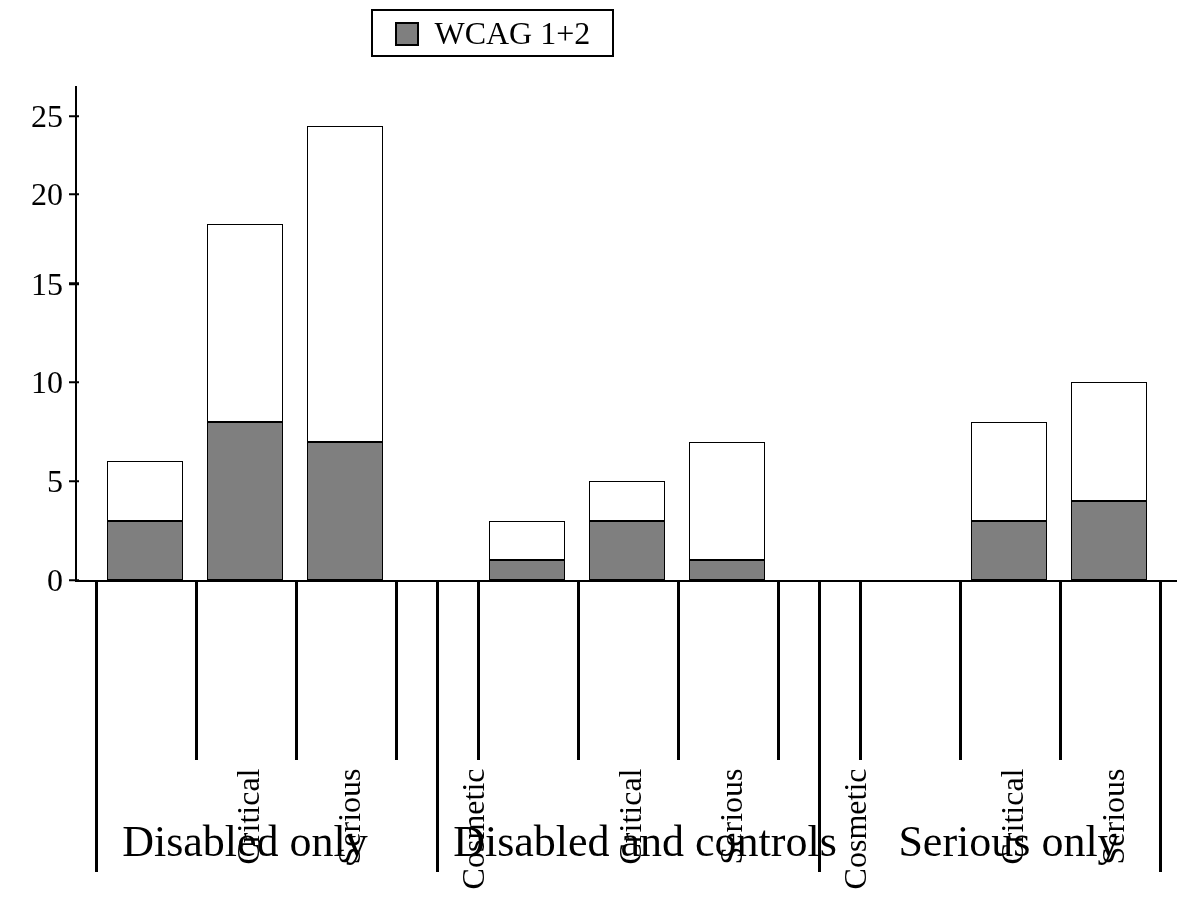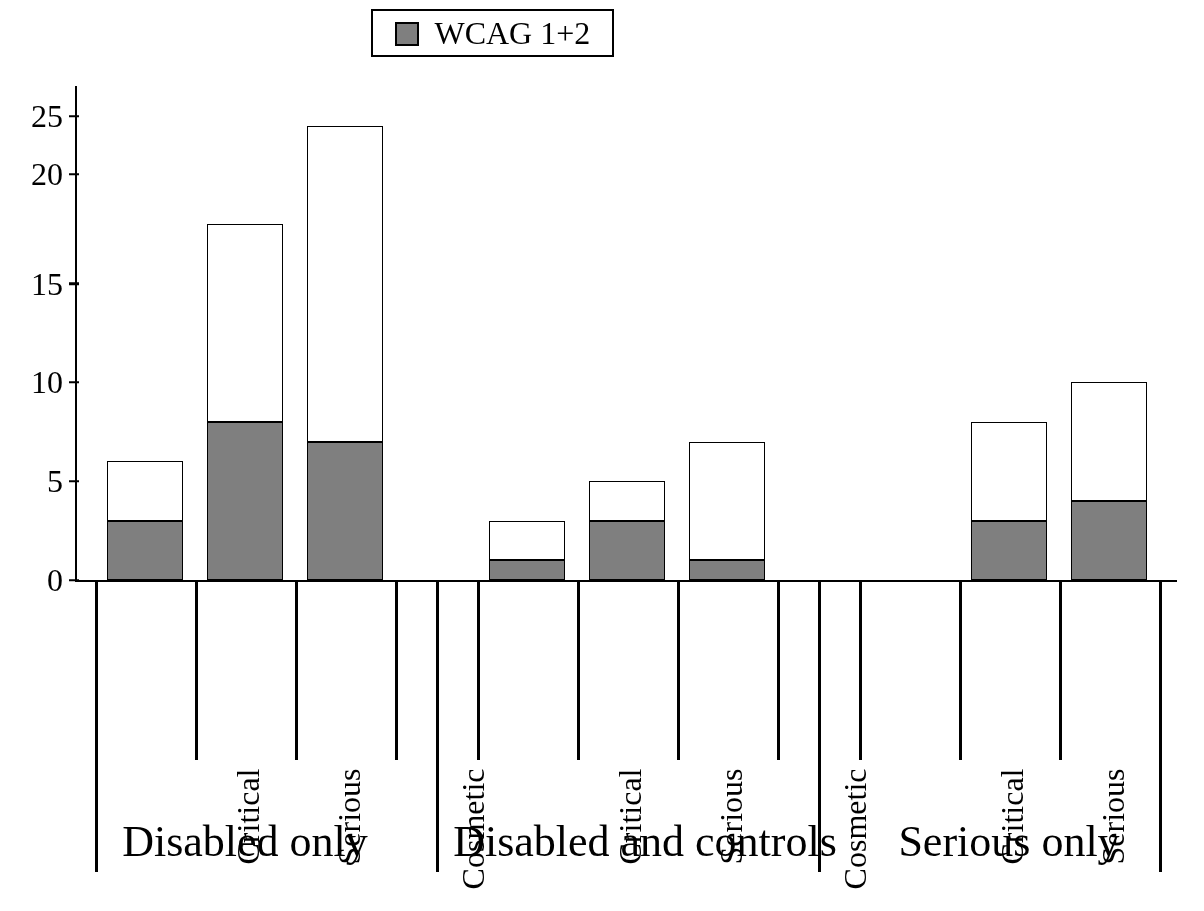--- a/index.html
+++ b/index.html
@@ -103,21 +103,21 @@
       <span>WCAG 1+2</span>
     </span>
   </div>
 
   <div class="plot" style="left: 75px; top: 86px; width: 1100px; height: 494px;">
 
   <div class="ytick" style="bottom: 0px;">0<span class="tickmark"></span></div>
       <div class="ytick" style="bottom: 98.8px;">5<span class="tickmark"></span></div>
       <div class="ytick" style="bottom: 197.6px;">10<span class="tickmark"></span></div>
       <div class="ytick" style="bottom: 296.4px;">15<span class="tickmark"></span></div>
-      <div class="ytick" style="bottom: 406px;">20<span class="tickmark"></span></div>
+      <div class="ytick" style="bottom: 386px;">20<span class="tickmark"></span></div>
       <div class="ytick" style="bottom: 464px;">25<span class="tickmark"></span></div>
       <div class="bar grey" style="left: 30px; width: 76px; height: 59.28px;"></div>
       <div class="bar white" style="left: 30px; width: 76px; height: 59.28px; bottom: 59.28px;"></div>
       <div class="bar grey" style="left: 130px; width: 76px; height: 158.08px;"></div>
       <div class="bar white" style="left: 130px; width: 76px; height: 197.6px; bottom: 158.08px;"></div>
       <div class="bar grey" style="left: 230px; width: 76px; height: 138.32px;"></div>
       <div class="bar white" style="left: 230px; width: 76px; height: 316.16px; bottom: 138.32px;"></div>
       <div class="bar grey" style="left: 412px; width: 76px; height: 19.76px;"></div>
       <div class="bar white" style="left: 412px; width: 76px; height: 39.52px; bottom: 19.76px;"></div>
       <div class="bar grey" style="left: 512px; width: 76px; height: 59.28px;"></div>

